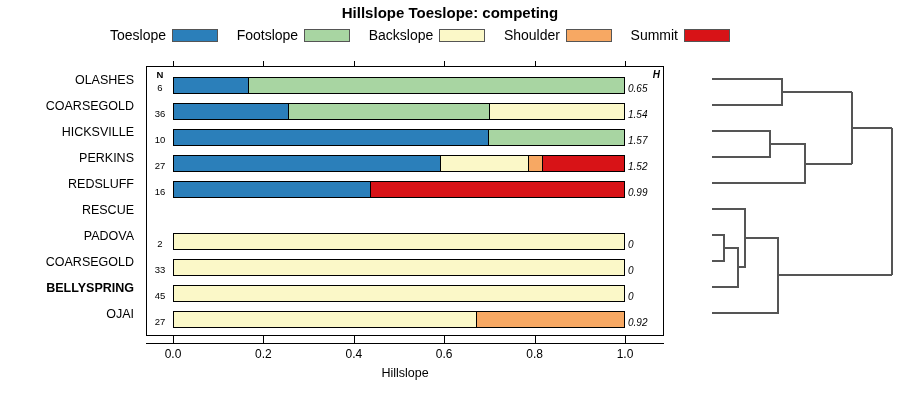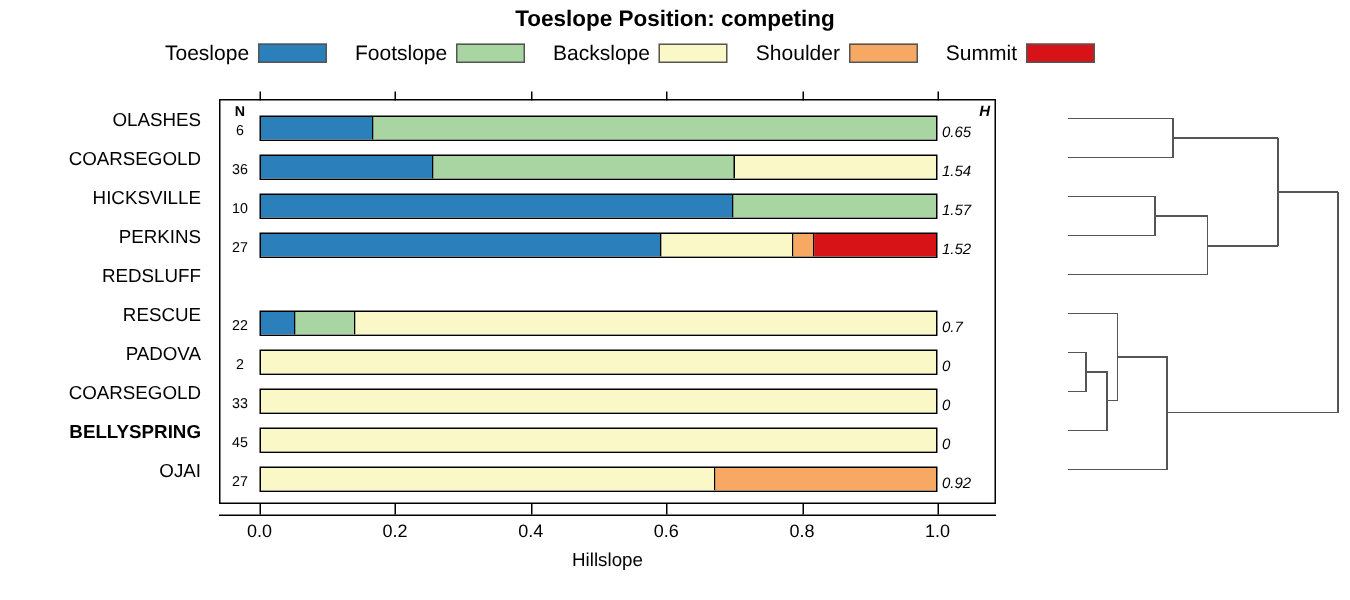--- a/index.html
+++ b/index.html
@@ -213,21 +213,21 @@
     width: 200px;
     height: 280px;
   }
   .dendro svg { display: block; }
 </style>
 </head>
 <body>
 
 <div id="root">
 
-  <div class="chart-title">Toeslope Position: competing</div>
+  <div class="chart-title">Hillslope Toeslope: competing</div>
 
   <div class="legend">
     <div class="legend-entry">
       <span class="legend-label">Toeslope</span>
       <span class="legend-swatch" style="background:#2b7fba"></span>
     </div>
     <div class="legend-entry">
       <span class="legend-label">Footslope</span>
       <span class="legend-swatch" style="background:#a8d5a2"></span>
     </div>
@@ -290,28 +290,27 @@
         <div class="row" style="top: 84px;">
           <div class="n-cell" style="top: 9px;">27</div>
           <div class="bar" style="left: 26px; width: 452px; top: 4px;">
             <div class="seg" style="width: 59.3%; background: rgb(43, 127, 186);"></div>
             <div class="seg" style="width: 19.6%; background: rgb(251, 248, 200);"></div>
             <div class="seg" style="width: 3%; background: rgb(247, 168, 99);"></div>
             <div class="seg" style="width: 18.1%; background: rgb(216, 19, 23);"></div>
           </div>
           <div class="h-cell" style="top: 10px;">1.52</div>
         </div>
-        <div class="row" style="top: 136px;">
-          <div class="n-cell" style="top: 9px;">22</div>
-          <div class="bar" style="left: 26px; width: 452px; top: 4px;">
-            <div class="seg" style="width: 5%; background: rgb(43, 127, 186);"></div>
-            <div class="seg" style="width: 9%; background: rgb(168, 213, 162);"></div>
-            <div class="seg" style="width: 86%; background: rgb(251, 248, 200);"></div>
-          </div>
-          <div class="h-cell" style="top: 10px;">0.7</div>
+        <div class="row" style="top: 110px;">
+          <div class="n-cell" style="top: 9px;">16</div>
+          <div class="bar" style="left: 26px; width: 452px; top: 4px;">
+            <div class="seg" style="width: 43.8%; background: rgb(43, 127, 186);"></div>
+            <div class="seg" style="width: 56.2%; background: rgb(216, 19, 23);"></div>
+          </div>
+          <div class="h-cell" style="top: 10px;">0.99</div>
         </div>
         <div class="row" style="top: 162px;">
           <div class="n-cell" style="top: 9px;">2</div>
           <div class="bar" style="left: 26px; width: 452px; top: 4px;">
             <div class="seg" style="width: 100%; background: rgb(251, 248, 200);"></div>
           </div>
           <div class="h-cell" style="top: 10px;">0</div>
         </div>
         <div class="row" style="top: 188px;">
           <div class="n-cell" style="top: 9px;">33</div>

